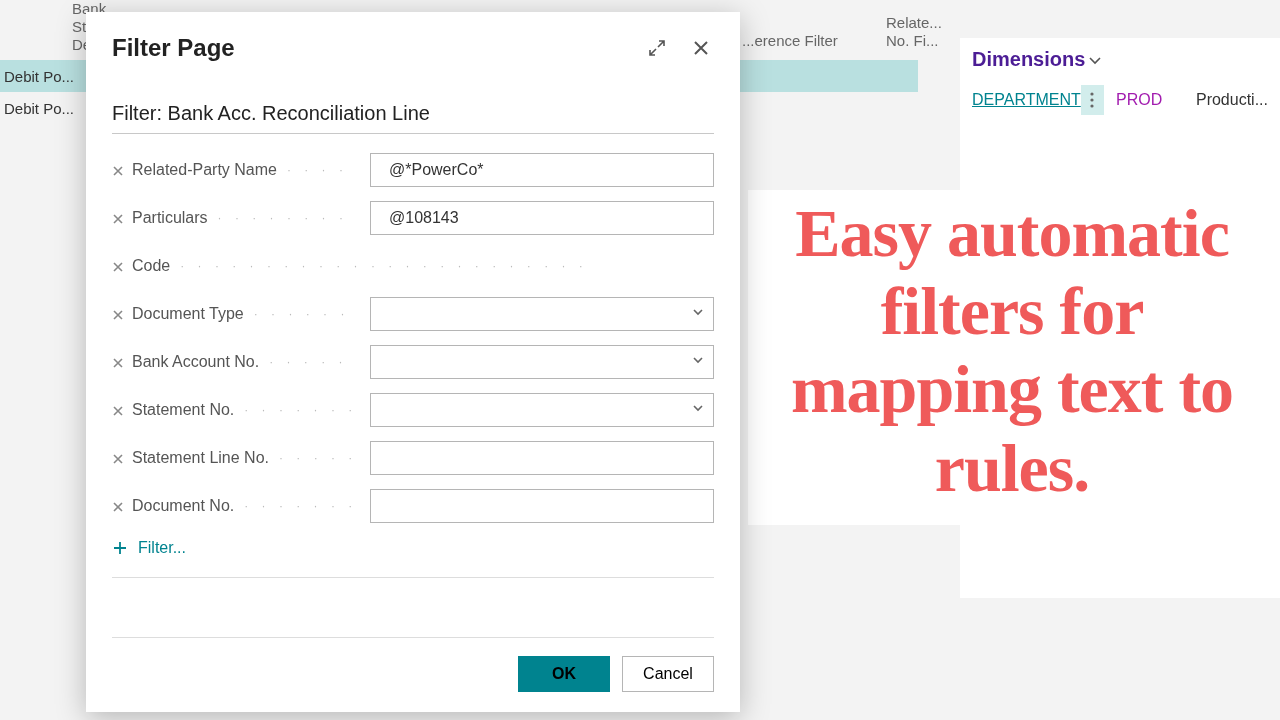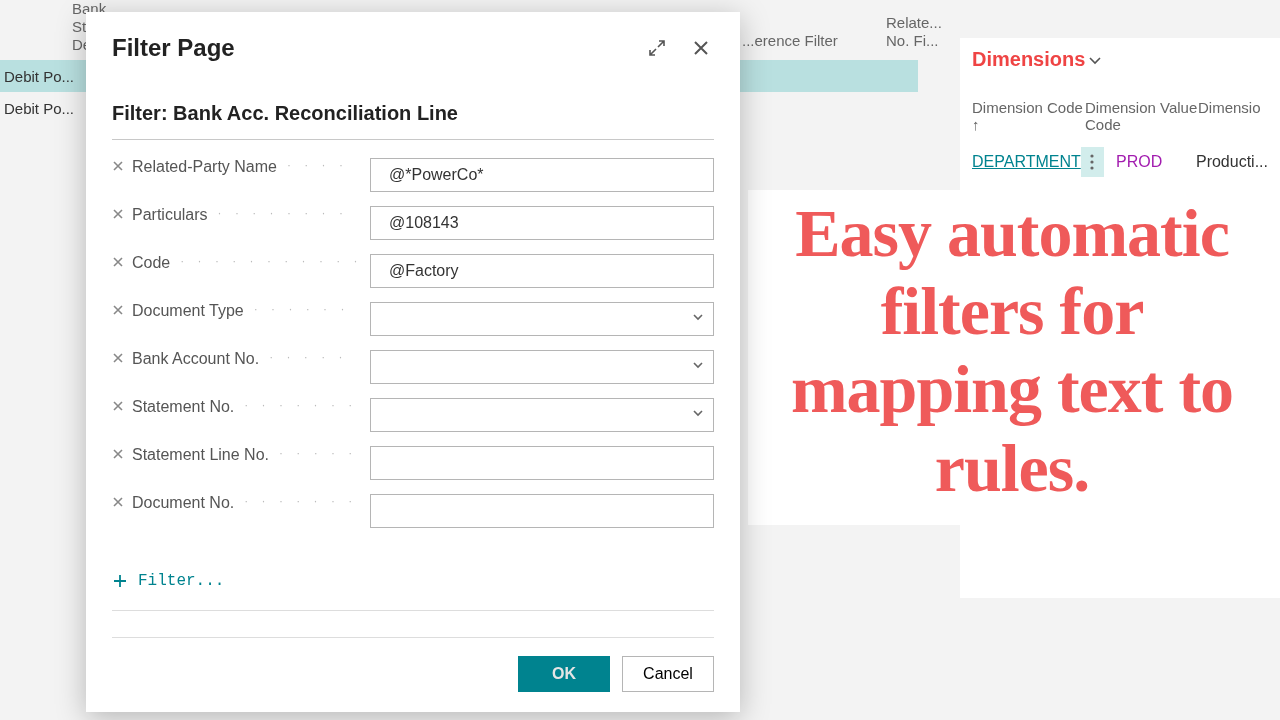--- a/index.html
+++ b/index.html
@@ -42,21 +42,21 @@
     top: 38px;
     right: 0;
     width: 320px;
     height: 560px;
     background: #fff;
     padding: 10px 12px;
   }
   .dimensions-title {
     font-size: 20px;
     font-weight: 600;
-    color: #ef4444;
+    color: #4c1d95;
     display: flex;
     align-items: center;
     gap: 2px;
   }
   .dim-head-row {
     display: flex;
     margin-top: 28px;
     color: #666;
     font-size: 15px;
   }
@@ -131,28 +131,27 @@
     display: flex; align-items:center; justify-content:center;
     cursor: pointer;
     color: #444;
   }
   .filter-section {
     margin-top: 40px;
   }
   .filter-heading {
     font-size: 20px;
     color: #222;
-    padding-bottom: 14px;
+    padding-bottom: 8px;
     border-bottom: 1px solid #c8c8c8;
     margin-bottom: 18px;
-    font-weight: bold;
   }
   .filter-row {
     display: flex;
-    align-items: flex-start;
+    align-items: center;
     margin-bottom: 12px;
     height: 36px;
   }
   .filter-row .remove {
     width: 14px; height: 14px;
     color: #888;
     cursor: pointer;
     flex-shrink: 0;
   }
   .filter-row .label {
@@ -193,24 +192,23 @@
     top: 50%;
     transform: translateY(-50%);
     color: #666;
   }
   .add-filter {
     display: inline-flex;
     align-items: center;
     gap: 10px;
     color: #00838f;
     font-size: 16px;
-    margin-top: 30px;
+    margin-top: 3px;
     margin-bottom: 14px;
     cursor: pointer;
-    font-family: Liberation Mono, monospace;
   }
   .section-bottom-line {
     border-top: 1px solid #ddd;
     margin-top: 6px;
   }
   .modal-footer {
     margin-top: auto;
     border-top: 1px solid #ddd;
     padding-top: 18px;
     display: flex;
@@ -221,21 +219,21 @@
     min-width: 92px;
     height: 36px;
     border: 1px solid #b5b5b5;
     background: #fff;
     font-size: 16px;
     cursor: pointer;
     font-family: inherit;
   }
   .btn.primary {
     background: #00838f;
-    color: #e5e5e5;
+    color: #000000;
     border-color: #00838f;
     font-weight: 600;
   }
 </style>
 </head>
 <body>
 
 <div class="bg">
   <div class="bg-col-header" style="top:0;left:72px">Bank</div>
   <div class="bg-col-header" style="top:18px;left:72px">St...</div>
@@ -251,25 +249,20 @@
     <span>Debit Po...</span>
   </div>
 </div>
 
 <div class="dimensions-panel">
   <div class="dimensions-title">
     <span>Dimensions</span>
     <svg width="16" height="16" viewBox="0 0 16 16">
         <path d="M3 6l5 5 5-5" stroke="#555" stroke-width="1.6" fill="none"></path>
       </svg>
-  </div>
-  <div class="dim-head-row">
-    <div>Dimension Code ↑</div>
-    <div>Dimension Value Code</div>
-    <div style="flex:0 0 70px">Dimensio</div>
   </div>
   <div class="dim-data-row">
     <span class="code">DEPARTMENT</span>
     <span class="dots">
       <svg width="4" height="16" viewBox="0 0 4 16">
           <circle cx="2" cy="2" r="1.6"></circle>
           <circle cx="2" cy="8" r="1.6"></circle>
           <circle cx="2" cy="14" r="1.6"></circle>
         </svg>
     </span>
@@ -315,21 +308,20 @@
           <span class="label">Particulars</span>
           <span class="dots-fill">· · · · · · · · · · · · · · · · · · · · · · · ·</span>
           <div class="input-wrap"><input type="text" value="@108143" style=""></div>
         </div>
         <div class="filter-row">
           <span class="remove"><svg width="12" height="12" viewBox="0 0 12 12" stroke="#888" stroke-width="1.6">
               <path d="M2 2l8 8M10 2l-8 8"></path>
             </svg></span>
           <span class="label">Code</span>
           <span class="dots-fill">· · · · · · · · · · · · · · · · · · · · · · · ·</span>
-          <div class="input-wrap"><input type="text" value="@Factory" style=""></div>
         </div>
         <div class="filter-row">
           <span class="remove"><svg width="12" height="12" viewBox="0 0 12 12" stroke="#888" stroke-width="1.6">
               <path d="M2 2l8 8M10 2l-8 8"></path>
             </svg></span>
           <span class="label">Document Type</span>
           <span class="dots-fill">· · · · · · · · · · · · · · · · · · · · · · · ·</span>
           <div class="input-wrap">
             <div class="select-box"><span></span><span class="chev"><svg width="14" height="14" viewBox="0 0 14 14">
                   <path d="M3 5l4 4 4-4" stroke="#666" stroke-width="1.6" fill="none"></path>

